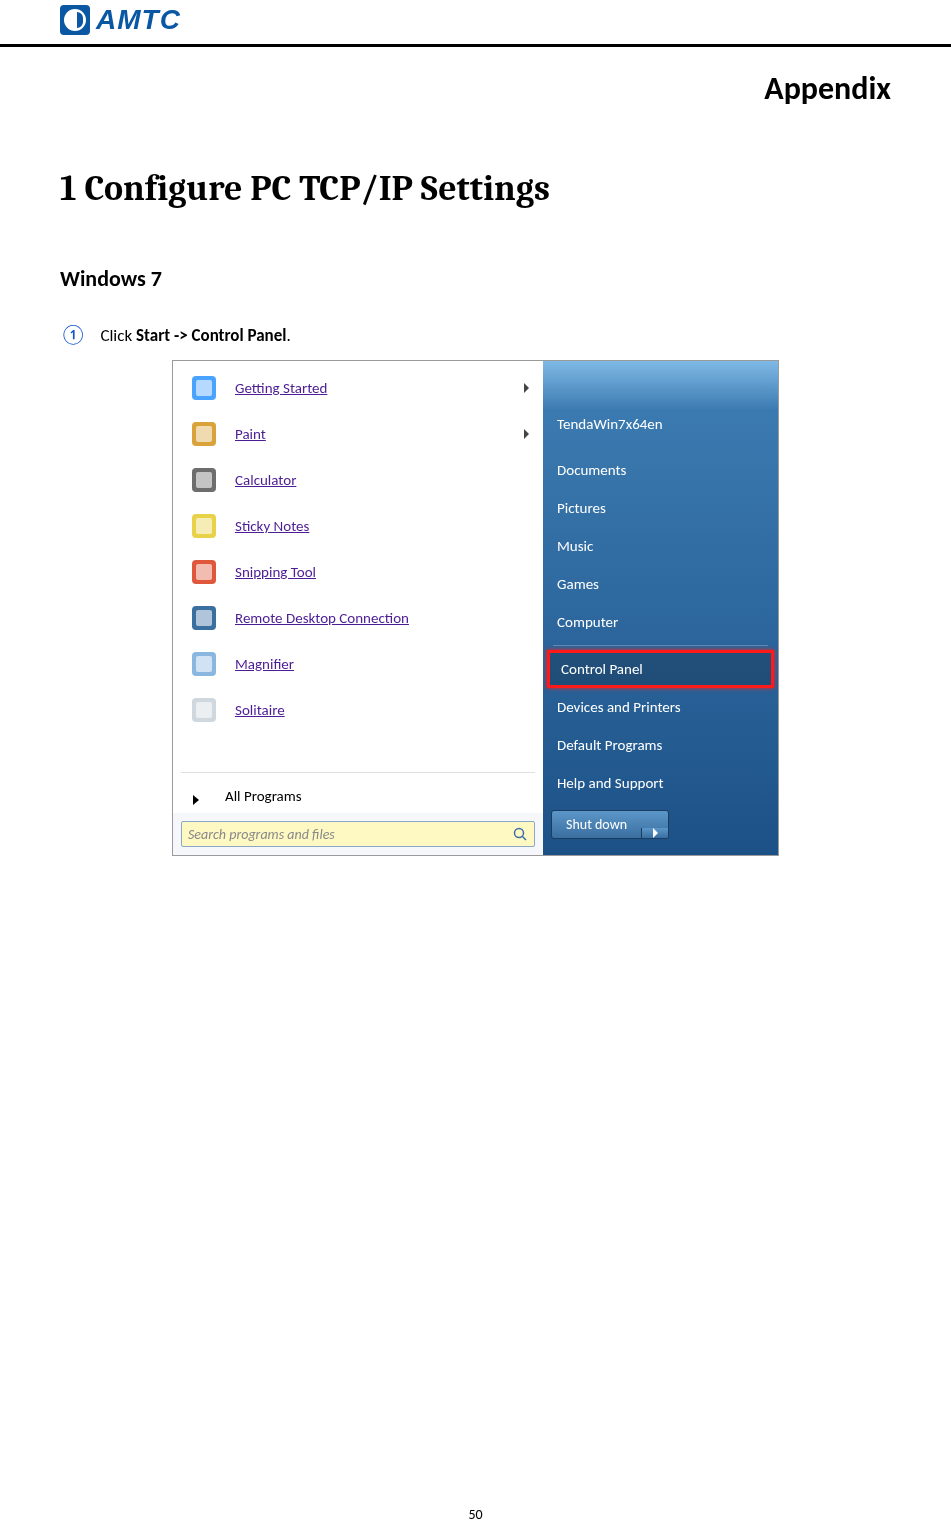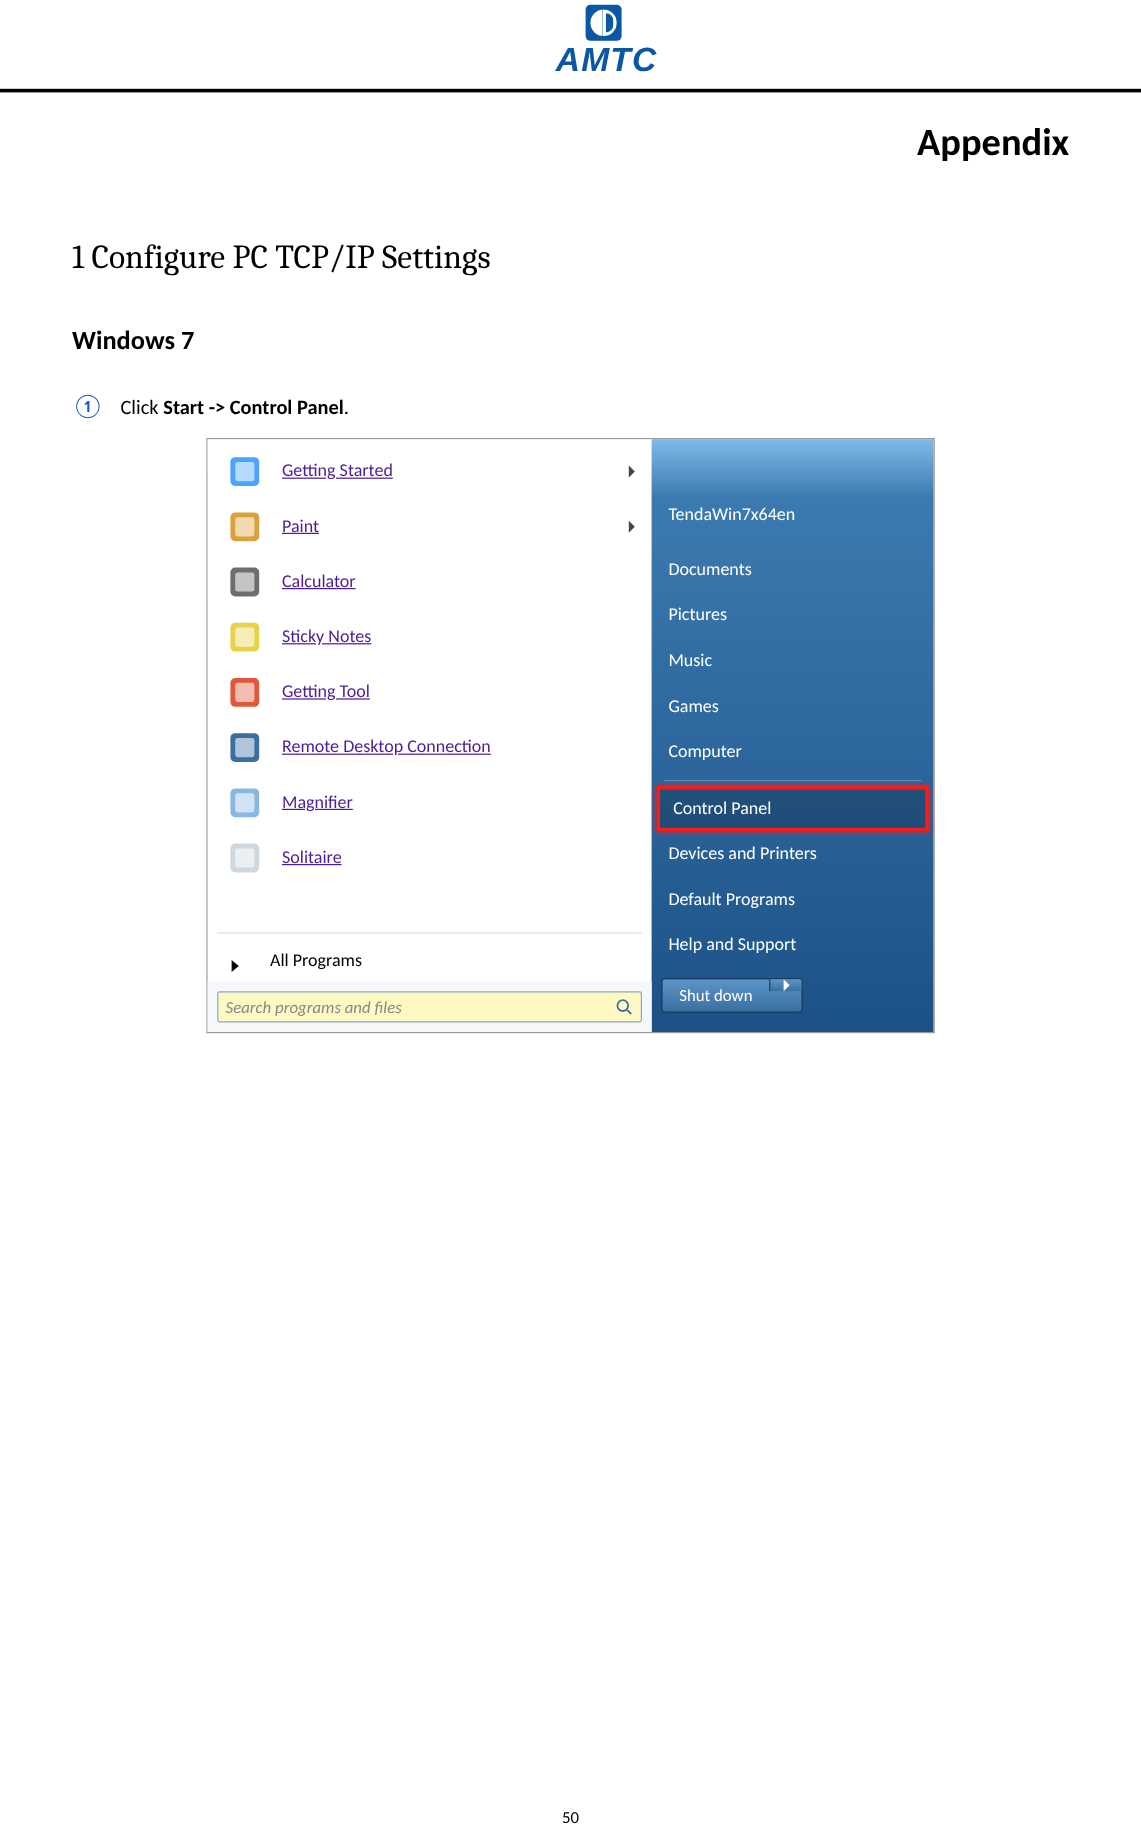--- a/index.html
+++ b/index.html
@@ -17,21 +17,20 @@
     margin: 0 auto;
     position: relative;
   }
   .header-bar {
     display: flex;
     align-items: center;
     padding: 4px 0 8px 0;
     border-bottom: 3px solid #000;
     margin: 0 -60px 22px -60px;
     padding-left: 60px;
-    flex-direction: column;
   }
   .logo-badge {
     width: 30px;
     height: 30px;
     background: #0a57a4;
     border-radius: 4px;
     position: relative;
     margin-right: 6px;
   }
   .logo-badge .half {
@@ -51,24 +50,24 @@
     font-style: italic;
     font-family: Arial Black, Arial, sans-serif;
   }
   .title-appendix {
     text-align: right;
     font-size: 32px;
     font-weight: 800;
     margin: 10px 0 60px 0;
   }
   .section-h1 {
-    font-size: 28px;
-    font-weight: 400;
+    font-size: 36px;
+    font-weight: 700;
     font-family: Cambria, Georgia, serif;
-    margin-bottom: 40px;
+    margin-bottom: 56px;
   }
   .section-h2 {
     font-size: 22px;
     font-weight: 700;
     margin-bottom: 30px;
   }
   .step-line {
     font-size: 17px;
     margin-bottom: 14px;
   }
@@ -197,21 +196,21 @@
     background: rgba(255,255,255,0.25);
     margin: 4px 10px;
   }
   .shutdown-row {
     margin-top: auto;
     padding: 8px;
     display: flex;
   }
   .shutdown-btn {
     display: flex;
-    align-items: flex-start;
+    align-items: flex-end;
     border: 1px solid #1a3c5f;
     border-radius: 3px;
     overflow: hidden;
     background: linear-gradient(#5c96c8, #3a6fa0);
     color:#fff;
     font-size:14px;
   }
   .shutdown-btn .lbl {
     padding: 5px 14px;
   }
@@ -304,21 +303,21 @@
               </span>
               <span>Sticky Notes</span>
             </div>
             <div class="prog-item">
               <span class="ico">
                 <svg width="30" height="30" viewBox="0 0 30 30">
                   <rect x="3" y="3" width="24" height="24" rx="4" fill="#e0583b"></rect>
                   <rect x="7" y="7" width="16" height="16" rx="2" fill="#fff" opacity="0.6"></rect>
                 </svg>
               </span>
-              <span>Getting Tool</span>
+              <span>Snipping Tool</span>
             </div>
             <div class="prog-item">
               <span class="ico">
                 <svg width="30" height="30" viewBox="0 0 30 30">
                   <rect x="3" y="3" width="24" height="24" rx="4" fill="#3a6fa0"></rect>
                   <rect x="7" y="7" width="16" height="16" rx="2" fill="#fff" opacity="0.6"></rect>
                 </svg>
               </span>
               <span>Remote Desktop Connection</span>
             </div>

